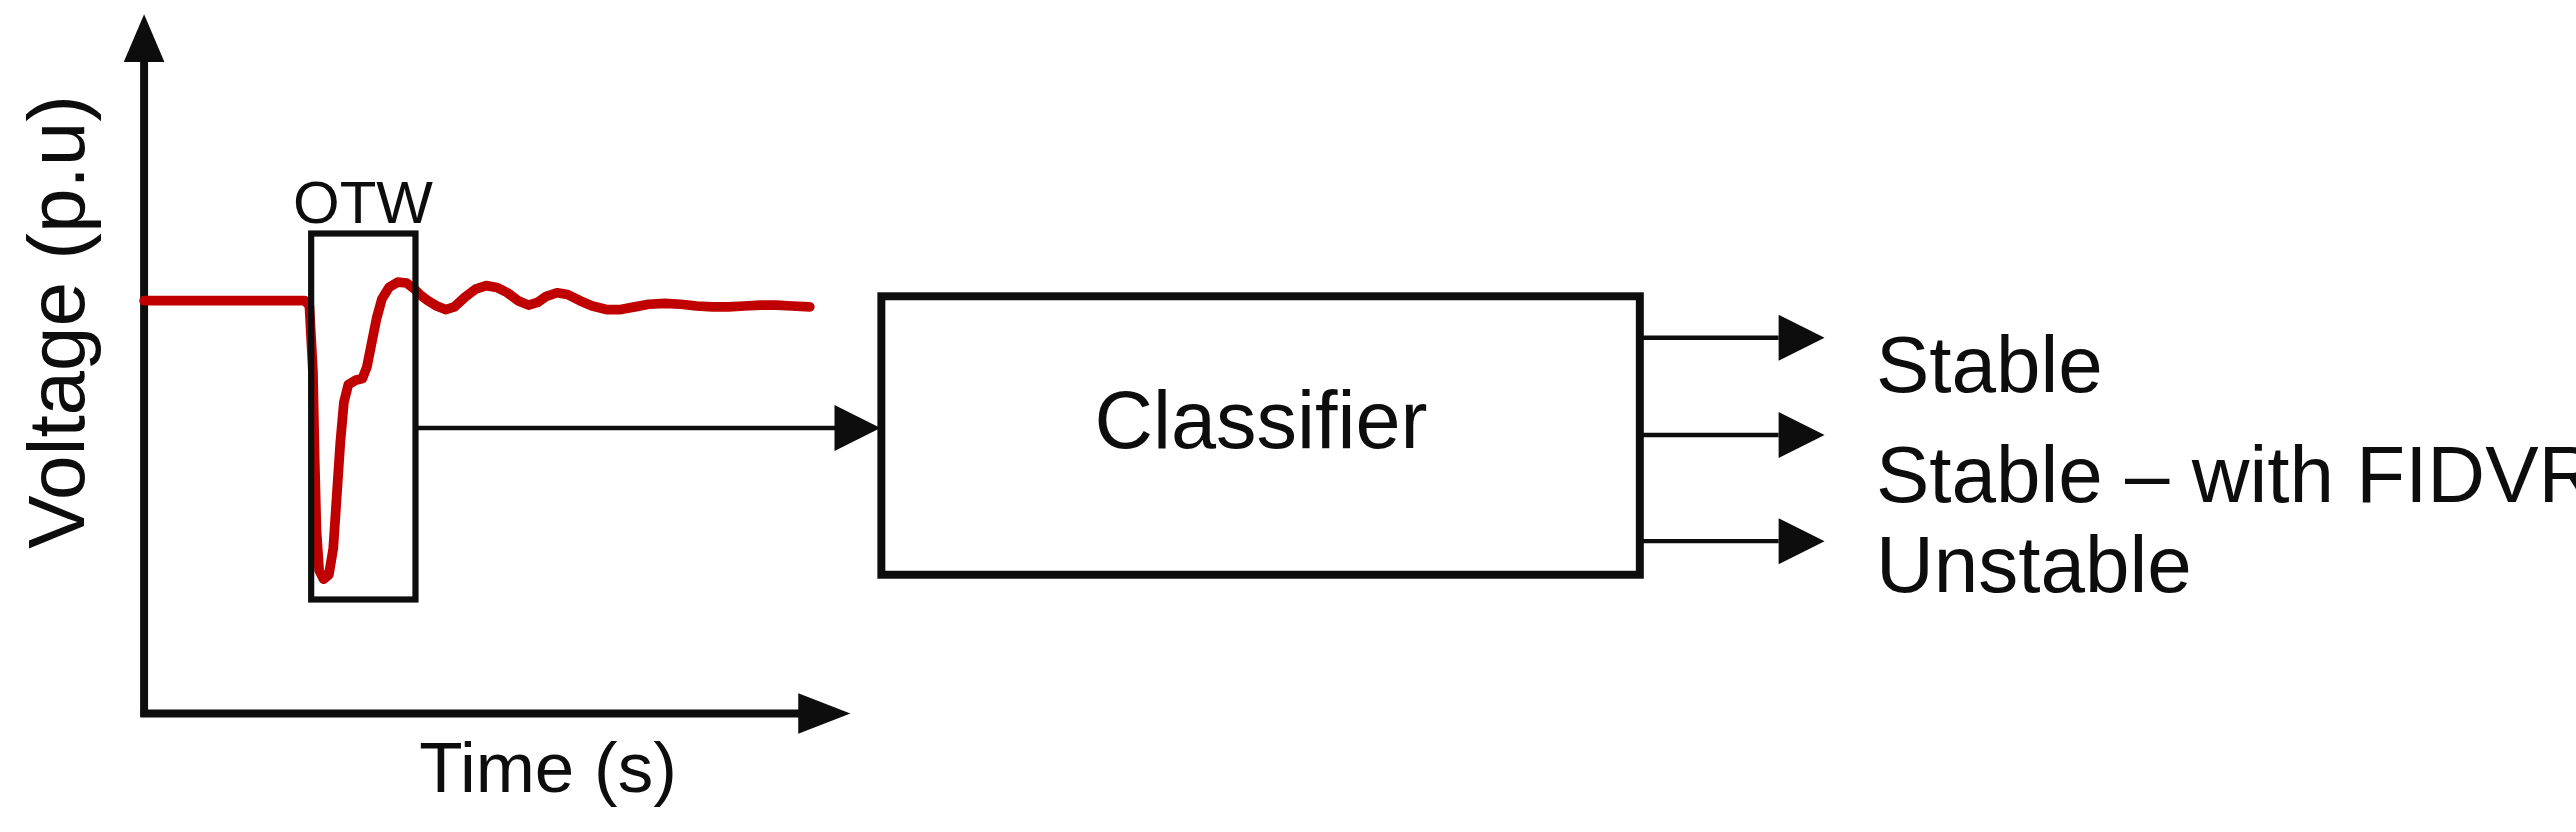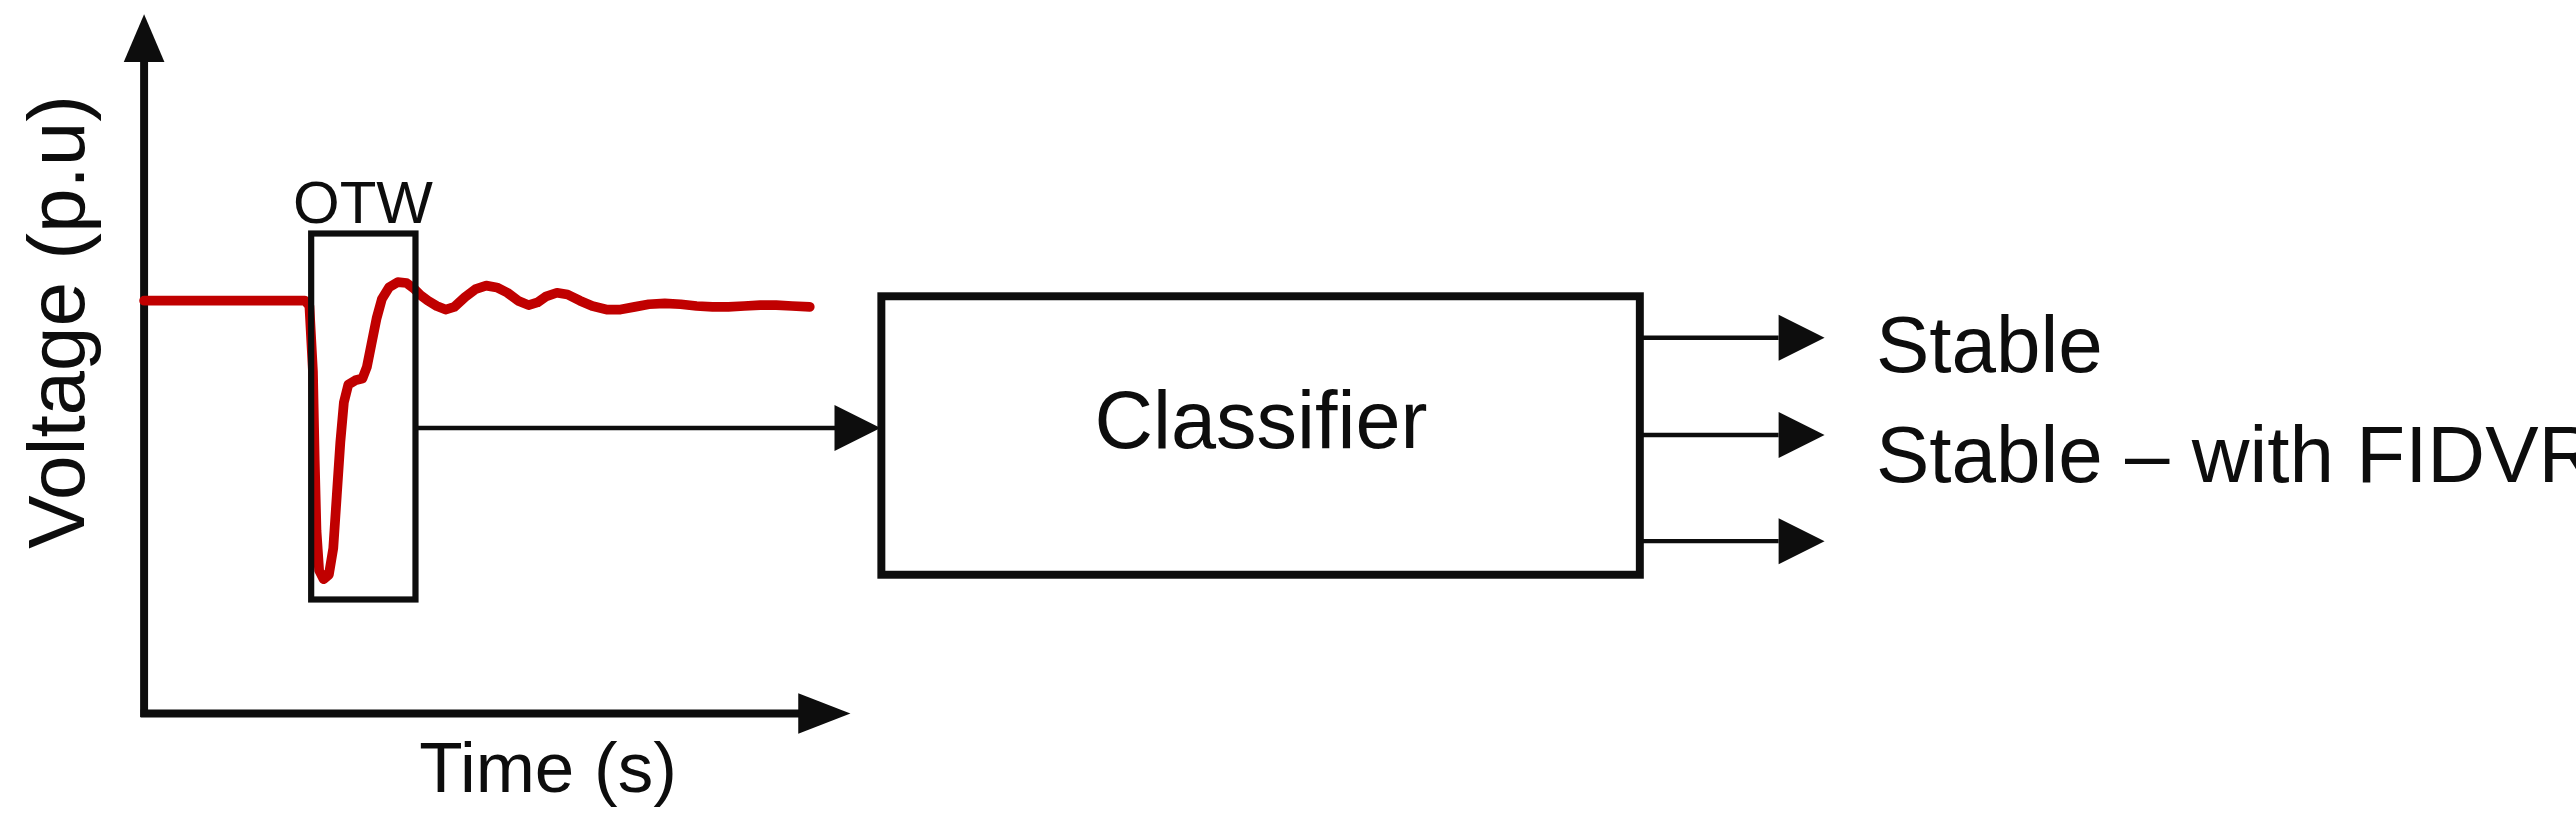--- a/index.html
+++ b/index.html
@@ -25,20 +25,21 @@
     position: absolute;
     color: #0d0d0d;
     white-space: nowrap;
     line-height: 1;
   }
   .lbl.center {
     transform: translate(-50%, -50%);
   }
   .lbl.vcenter {
     transform: translateY(-50%);
+    margin-top: 20px;
   }
   .y-axis-label {
     transform: translate(-50%, -50%) rotate(-90deg);
     font-size: 80px;
   }
   .x-axis-label {
     font-size: 71px;
   }
   .otw-label {
     font-size: 60px;
@@ -96,15 +97,16 @@
   <div class="lbl center otw-label" style="left:363px; top:159px;margin-top:44px;">OTW</div>
 
   <div class="classifier-text">
     <div>Classifier</div>
   </div>
 
   <div class="lbl vcenter out-label" style="left:1876px; top:345px;">Stable</div>
 
   <div class="lbl vcenter out-label" style="left:1876px; top:455px;">Stable – with FIDVR</div>
 
+  <div class="lbl vcenter out-label" style="left:1876px; top:545px;">Unstable</div>
 
 </div>
 
 
 </body></html>

